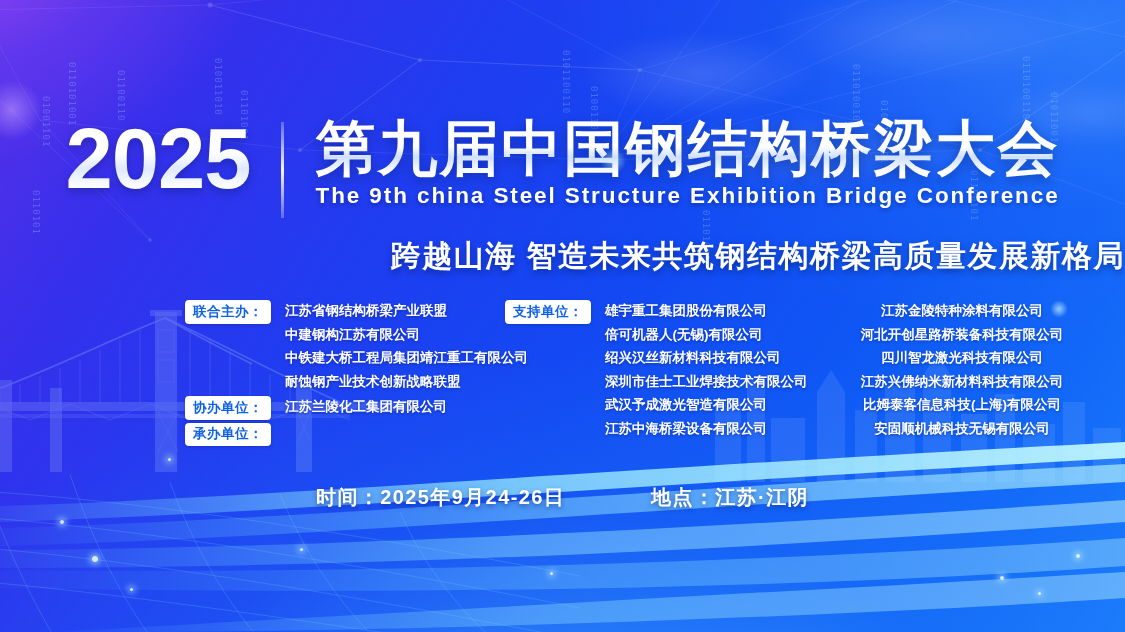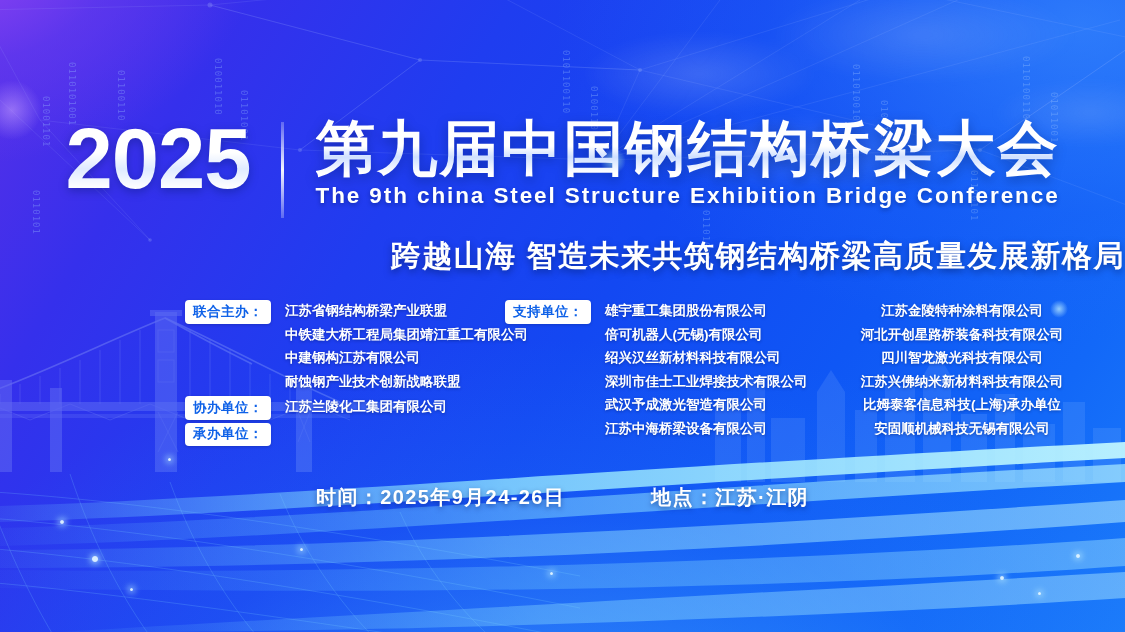--- a/index.html
+++ b/index.html
@@ -255,22 +255,22 @@
 
     <div class="slogan">跨越山海 智造未来共筑钢结构桥梁高质量发展新格局</div>
 
     <div class="orgs">
 
       <div class="col col-1">
         <div class="group">
           <div class="pill">联合主办：</div>
           <div class="names">
             <div class="name">江苏省钢结构桥梁产业联盟</div>
+            <div class="name">中建钢构江苏有限公司</div>
             <div class="name">中铁建大桥工程局集团靖江重工有限公司</div>
-            <div class="name">中建钢构江苏有限公司</div>
             <div class="name">耐蚀钢产业技术创新战略联盟</div>
           </div>
         </div>
         <div class="group">
           <div class="pill">协办单位：</div>
           <div class="names">
             <div class="name">江苏兰陵化工集团有限公司</div>
           </div>
         </div>
         <div class="group">
@@ -291,21 +291,21 @@
           </div>
         </div>
       </div>
 
       <div class="col col-3">
         <div class="names">
           <div class="name">江苏金陵特种涂料有限公司</div>
           <div class="name">河北开创星路桥装备科技有限公司</div>
           <div class="name">四川智龙激光科技有限公司</div>
           <div class="name">江苏兴佛纳米新材料科技有限公司</div>
-          <div class="name">比姆泰客信息科技(上海)承办单位</div>
+          <div class="name">比姆泰客信息科技(上海)有限公司</div>
           <div class="name">安固顺机械科技无锡有限公司</div>
         </div>
       </div>
 
     </div>
 
     <div class="footer">
       <span>时间：</span><span>2025年9月24-26日</span>
       <span class="gap"></span>
       <span>地点：</span><span>江苏·江阴</span>

